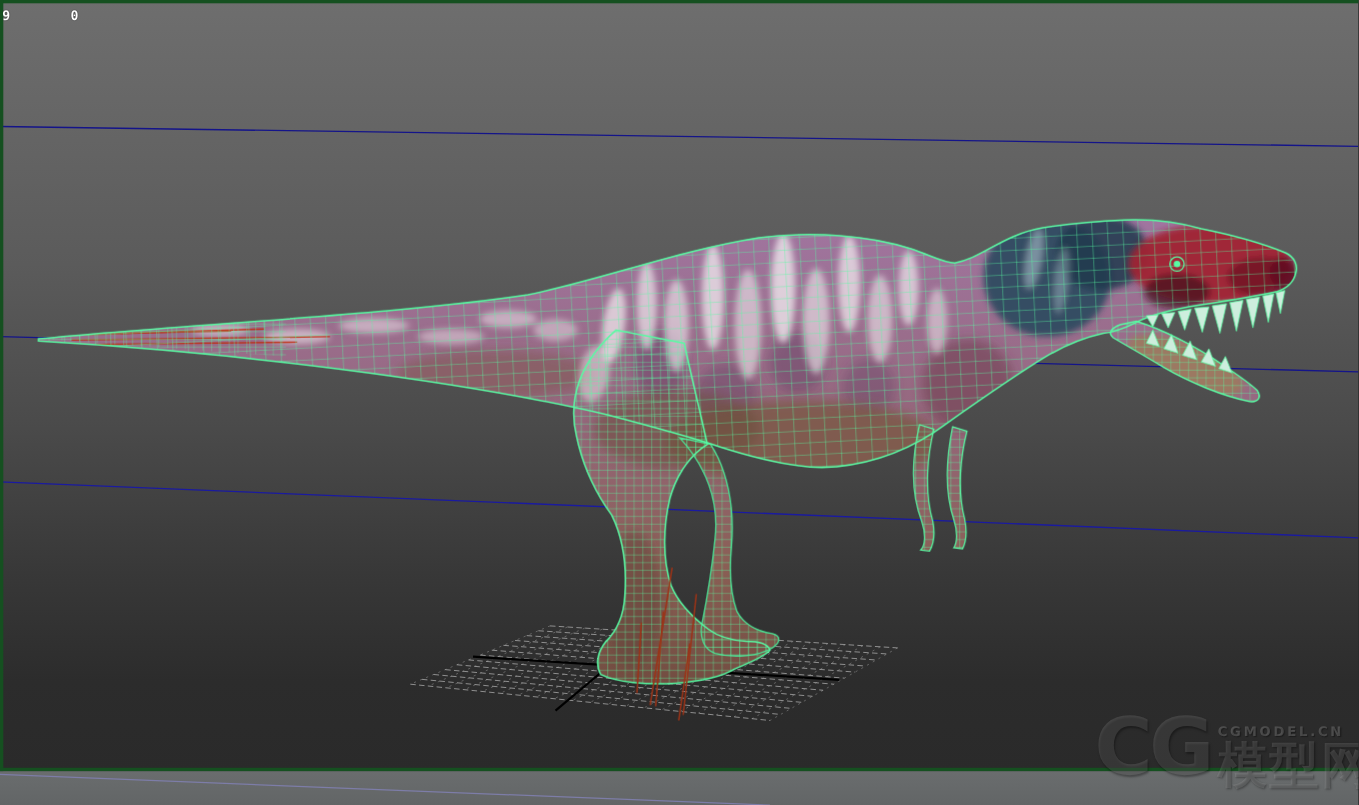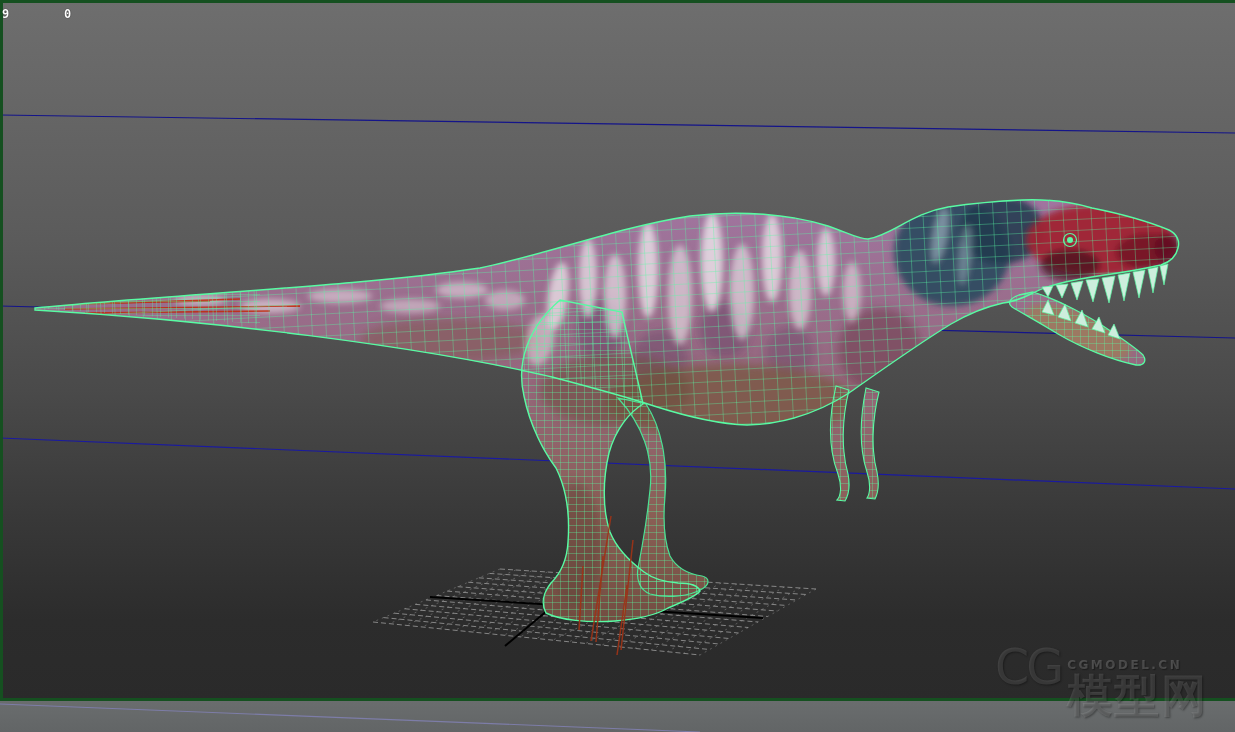--- a/index.html
+++ b/index.html
@@ -33,21 +33,21 @@
     position:absolute;left:0;top:701px;width:1235px;height:31px;
     background:linear-gradient(180deg,#6a6d6e,#626566);
   }
   
   .watermark{
     position:absolute;left:995px;top:645px;width:245px;height:95px;
     z-index:50;pointer-events:none;display:flex;align-items:flex-start;
     color:rgba(220,220,220,0.14);
   }
   .wm-logo{
-    font-size:49px;font-weight:normal;line-height:0.95;letter-spacing:-3px;
+    font-size:72px;font-weight:bold;line-height:0.95;letter-spacing:-3px;
     text-shadow:1px 1px 2px rgba(0,0,0,0.35);
   }
   .wm-col{margin-left:6px;padding-top:13px;}
   .wm-site{
     font-size:12px;font-weight:bold;letter-spacing:2.5px;
     color:rgba(220,220,220,0.22);white-space:nowrap;
     text-shadow:1px 1px 1px rgba(0,0,0,0.35);
   }
   .wm-cn{
     font-size:45px;font-weight:bold;letter-spacing:2px;line-height:1.05;

